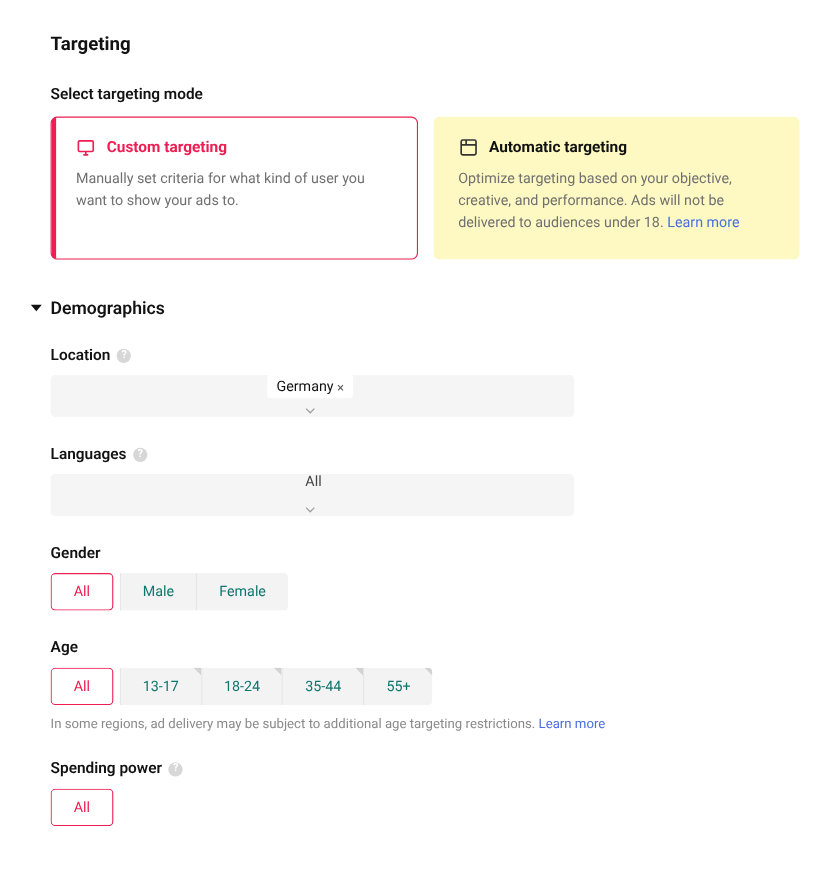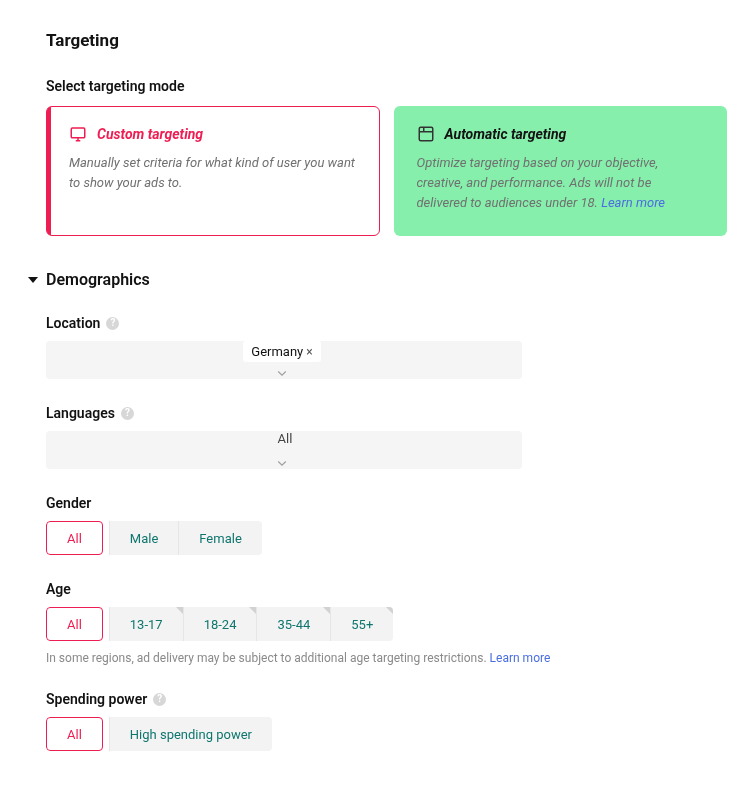--- a/index.html
+++ b/index.html
@@ -7,24 +7,24 @@
     font-family: -apple-system, BlinkMacSystemFont, "Segoe UI", Roboto, Helvetica, Arial, sans-serif;
     color: #121212;
     background: #fff;
     margin: 0;
     padding: 30px 28px 30px 28px;
     width: 755px;
     font-size: 14px;
   }
   h2.page-title { font-size: 17px; font-weight: 700; margin: 0 0 28px 18px; }
   .mode-label { font-size: 14px; font-weight: 600; margin: 0 0 12px 18px; }
-  .mode-row { display: flex; gap: 14px; padding-left: 18px; font-style: italic; }
+  .mode-row { display: flex; gap: 14px; padding-left: 18px; }
   .mode-card {
     flex: 1;
-    background: #86efac;
+    background: #fef9c3;
     border-radius: 6px;
     padding: 18px 22px 22px 22px;
     border: 1px solid transparent;
     position: relative;
     cursor: pointer;
   }
   .mode-card.selected {
     background: #fff;
     border: 1px solid #ee1d52;
   }
@@ -217,17 +217,16 @@
     </div>
   </div>
 
   <div class="field">
     <div class="field-label">
       <span>Spending power</span>
       <span class="help-icon">?</span>
     </div>
     <div class="seg-group standalone">
       <span class="seg selected">All</span>
-      <span class="seg">High spending power</span>
     </div>
   </div>
 
 </div>
 
 </body></html>

